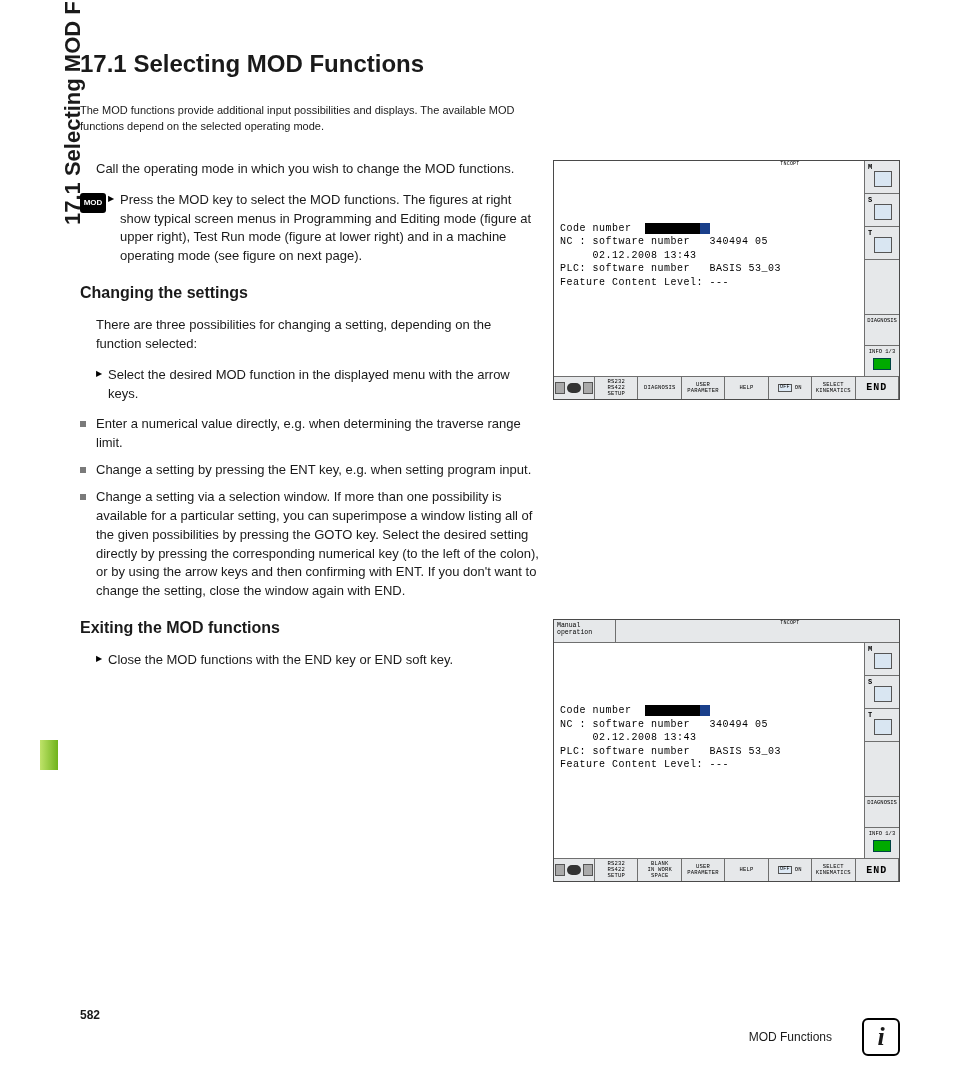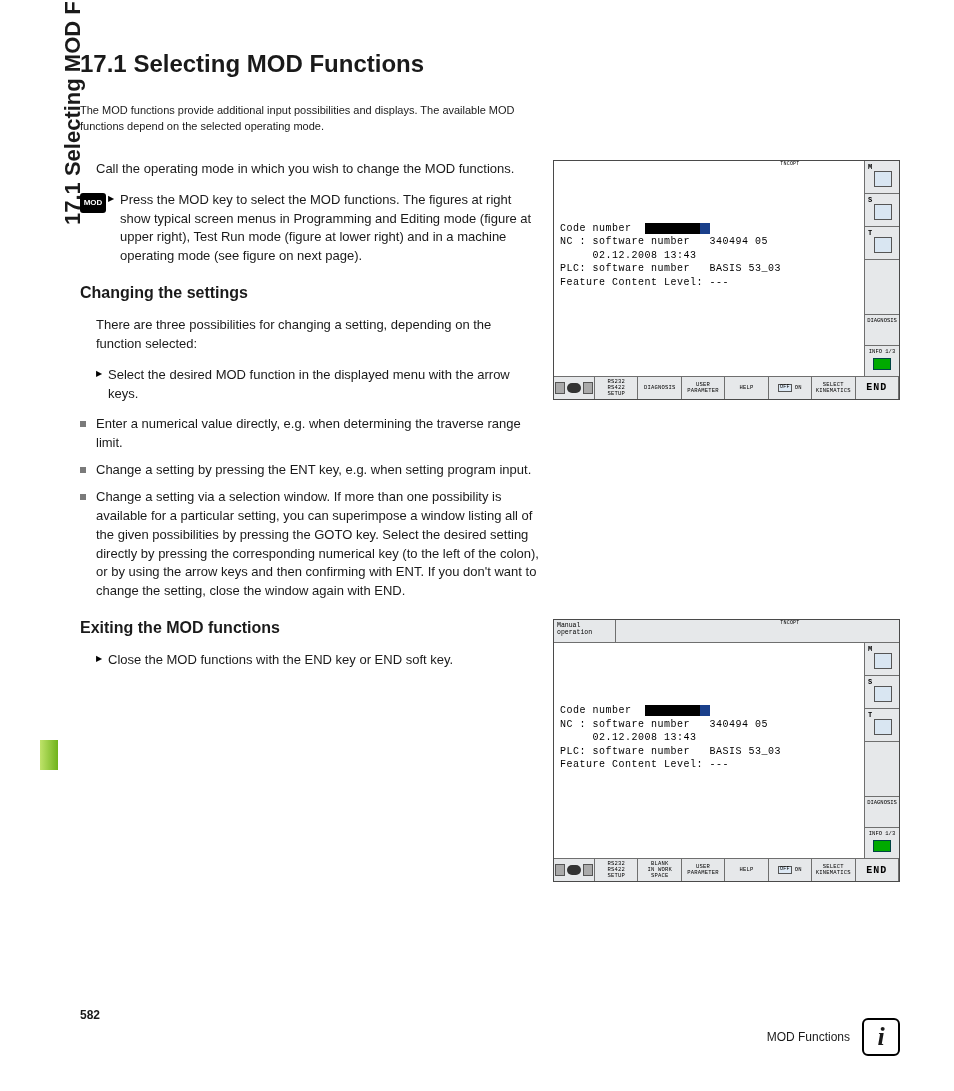--- a/index.html
+++ b/index.html
@@ -256,21 +256,21 @@
     width:820px;
     display:flex;
     align-items:center;
     justify-content:space-between;
     font-size:12px;
   }
   .page-footer .num{font-weight:700;}
   .page-footer .right{
     display:flex;
     align-items:center;
-    gap:12px;
+    gap:30px;
     margin-top:44px;
   }
   .info-icon{
     width:34px;height:34px;
     border:2px solid #000;
     border-radius:6px;
     display:flex;align-items:center;justify-content:center;
     font-family:Georgia,'Times New Roman',serif;
     font-style:italic;
     font-weight:700;

